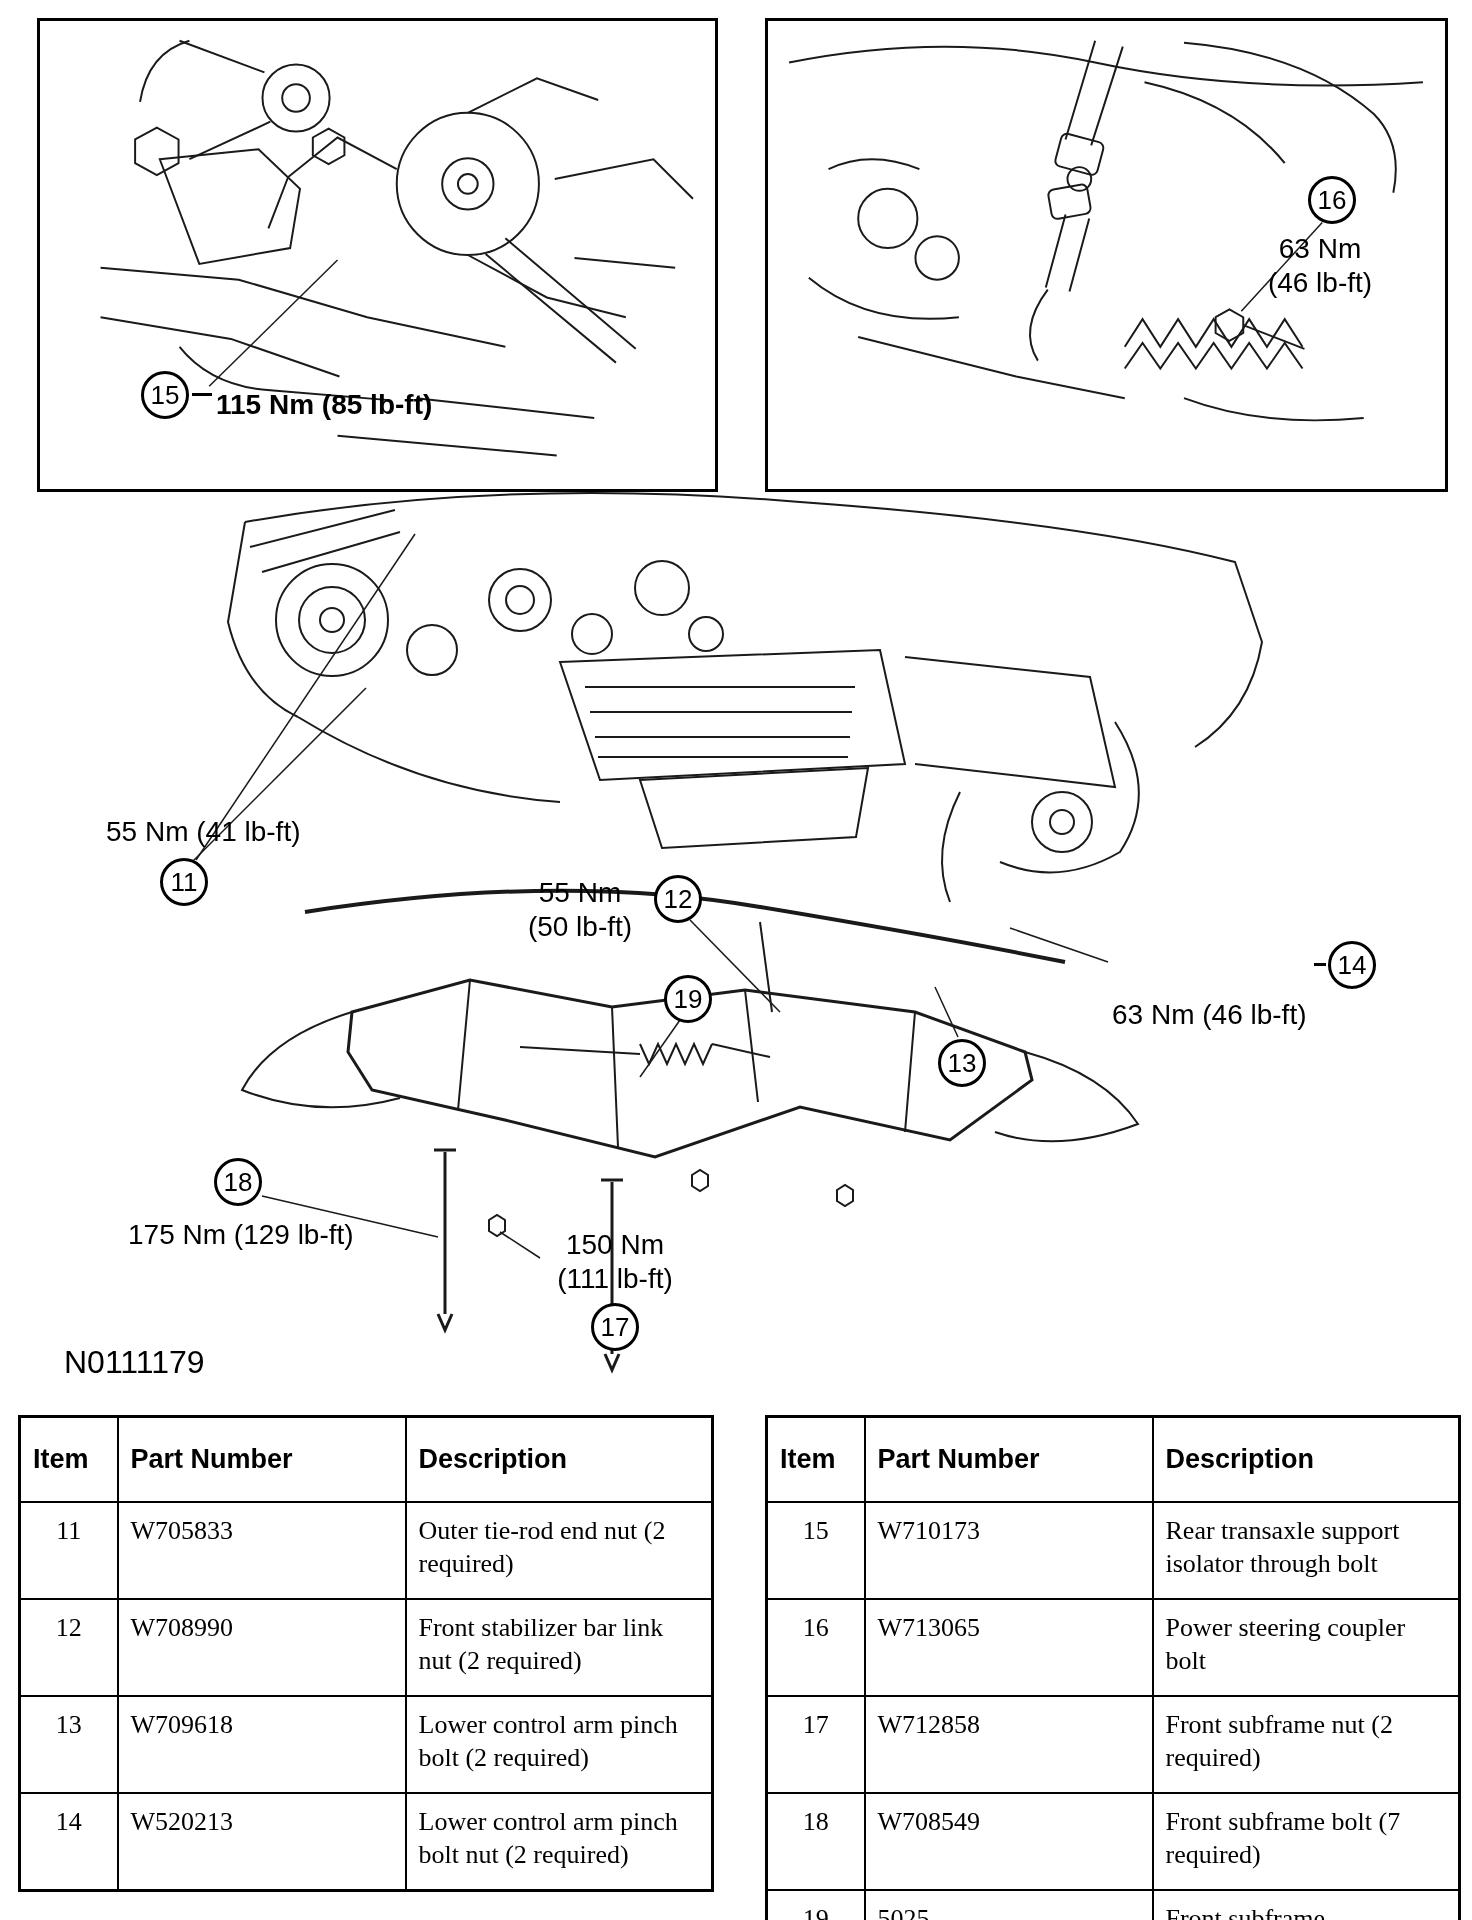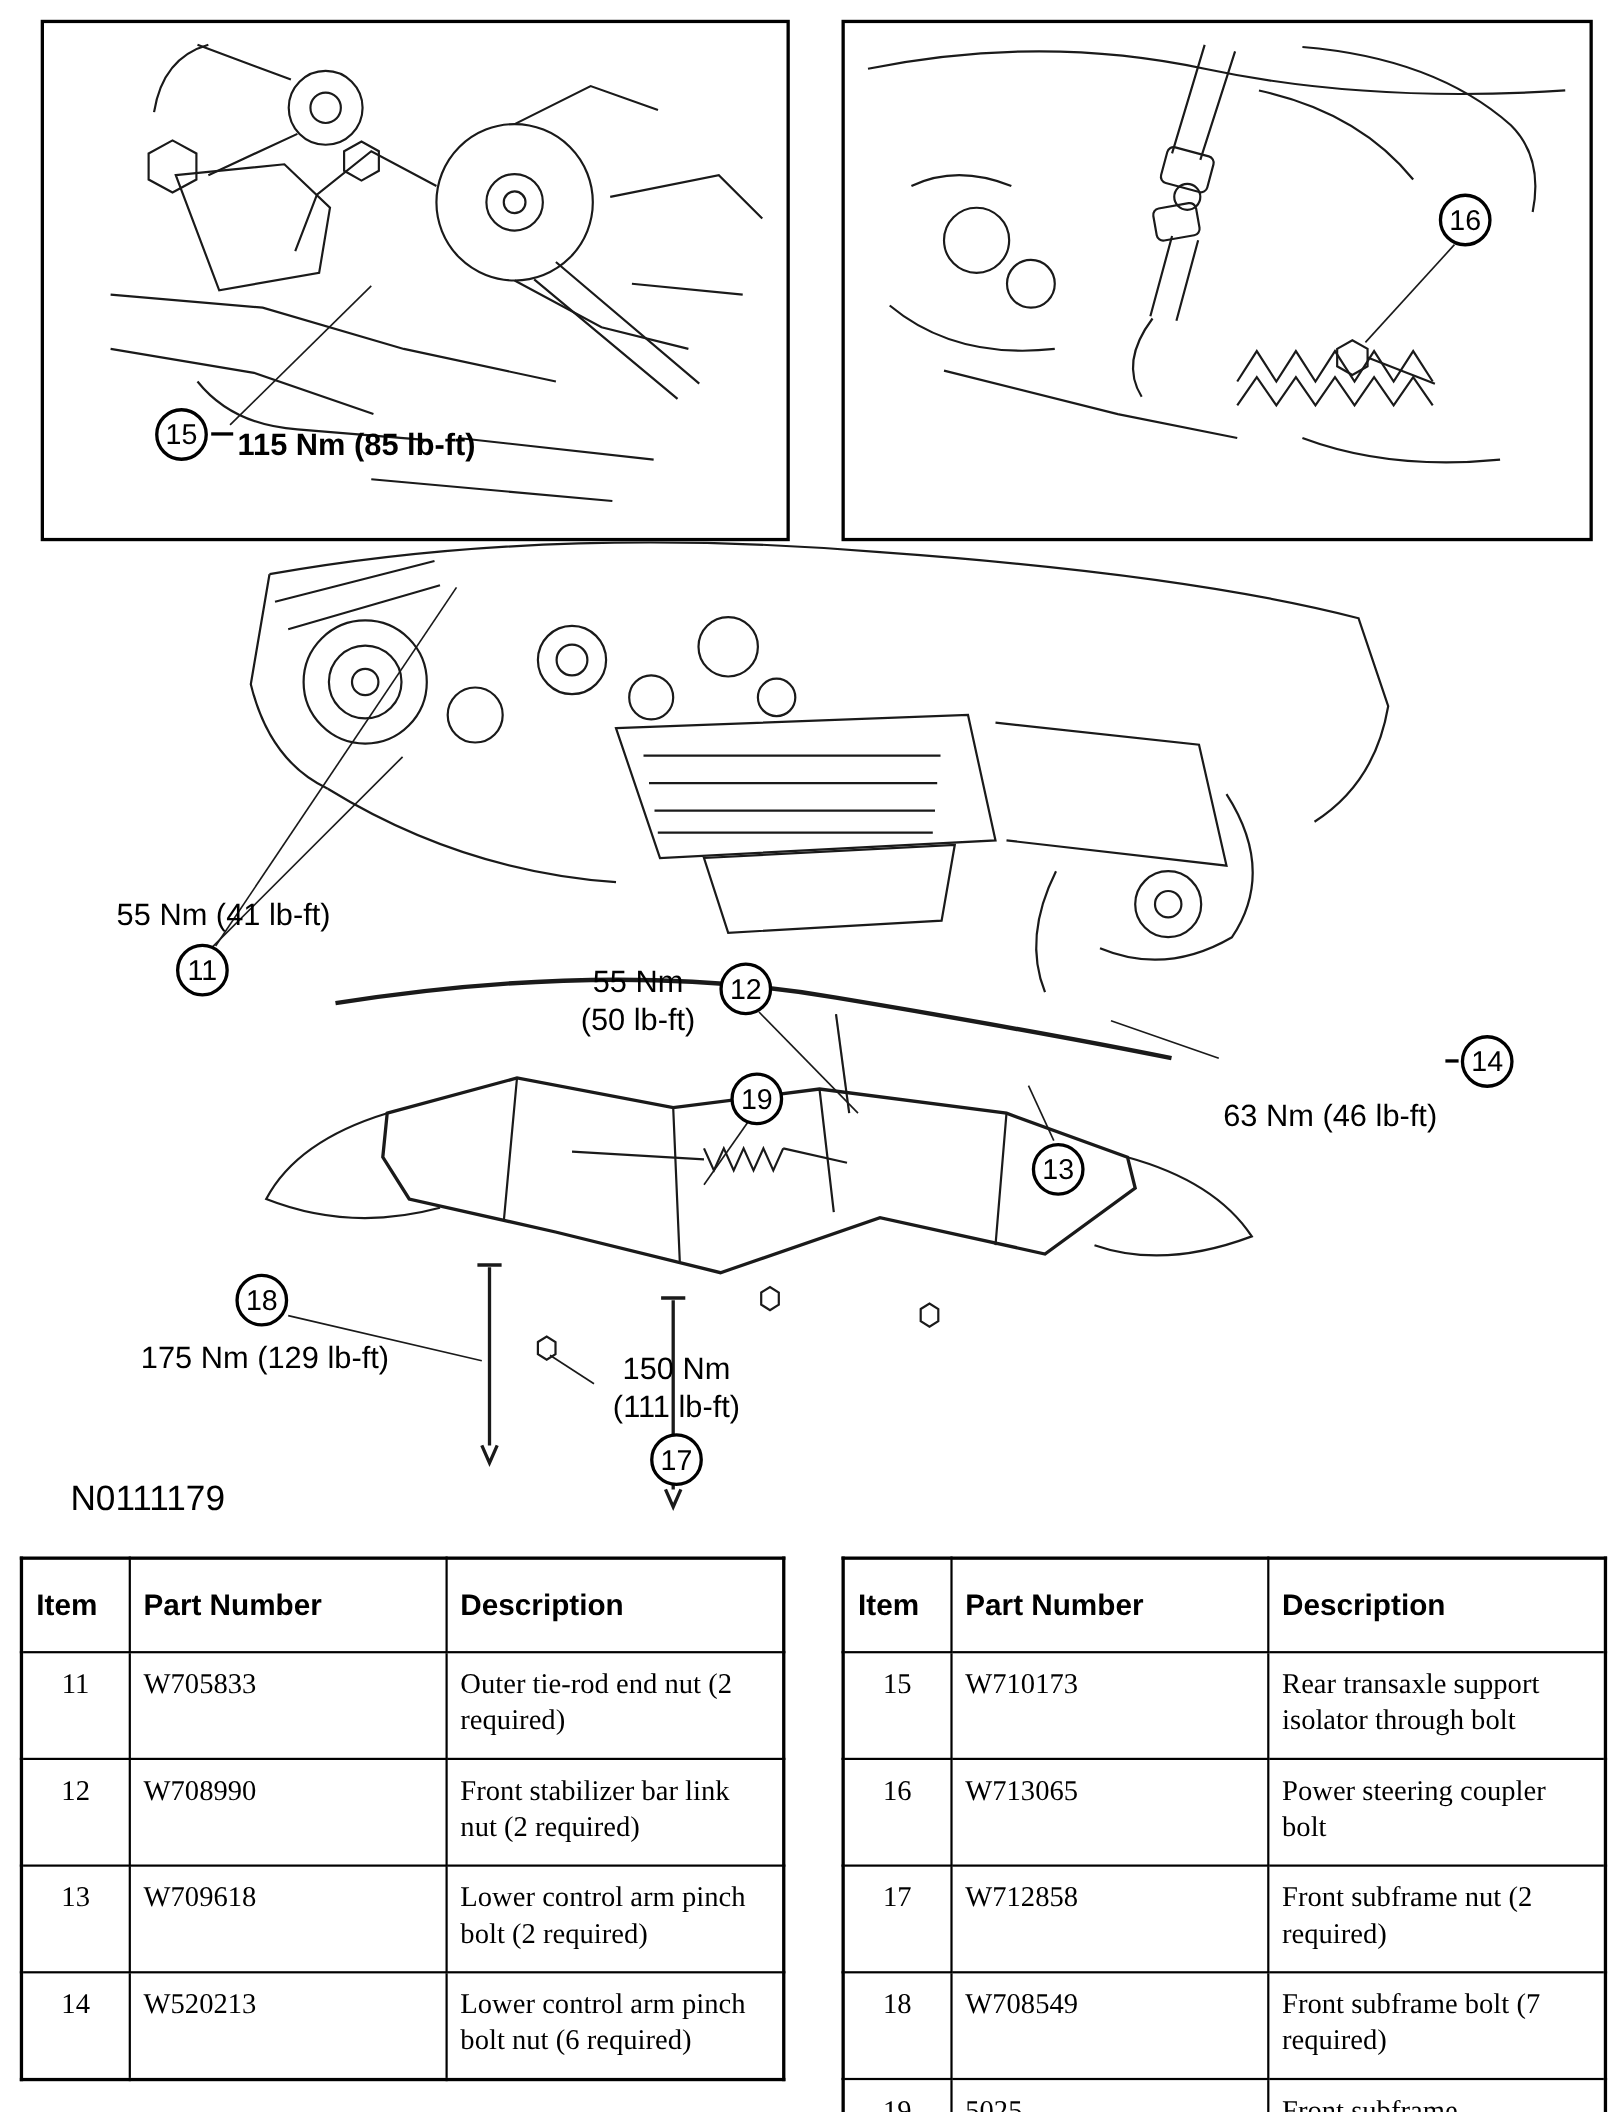--- a/index.html
+++ b/index.html
@@ -160,20 +160,24 @@
 
     <div class="callout" style="left:141px; top:371px;">
       <span>15</span>
     </div>
     <div class="connector" style="left:192px; top:393px; width:20px;"></div>
     <div class="torque" style="left:216px; top:388px;font-weight:bold;">115 Nm (85 lb-ft)</div>
 
     <div class="callout" style="left:1308px; top:176px;">
       <span>16</span>
     </div>
+    <div class="torque center" style="left:1235px; top:232px; width:170px;">
+      <div>63 Nm</div>
+      <div>(46 lb-ft)</div>
+    </div>
 
     <div class="torque" style="left:106px; top:815px;">55 Nm (41 lb-ft)</div>
     <div class="callout" style="left:160px; top:858px;">
       <span>11</span>
     </div>
 
     <div class="torque center" style="left:520px; top:860px; width:120px;margin-top:16px;">
       <div>55 Nm</div>
       <div>(50 lb-ft)</div>
     </div>
@@ -236,21 +240,21 @@
         <td>Front stabilizer bar link nut (2 required)</td>
       </tr>
       <tr>
         <td class="c-item">13</td>
         <td>W709618</td>
         <td>Lower control arm pinch bolt (2 required)</td>
       </tr>
       <tr>
         <td class="c-item">14</td>
         <td>W520213</td>
-        <td>Lower control arm pinch bolt nut (6 required)</td>
+        <td>Lower control arm pinch bolt nut (2 required)</td>
       </tr>
     </tbody>
   </table>
 
   <table class="parts-table table-right">
     <colgroup>
         <col style="width:98px">
         <col style="width:288px">
         <col style="width:307px">
       </colgroup>

